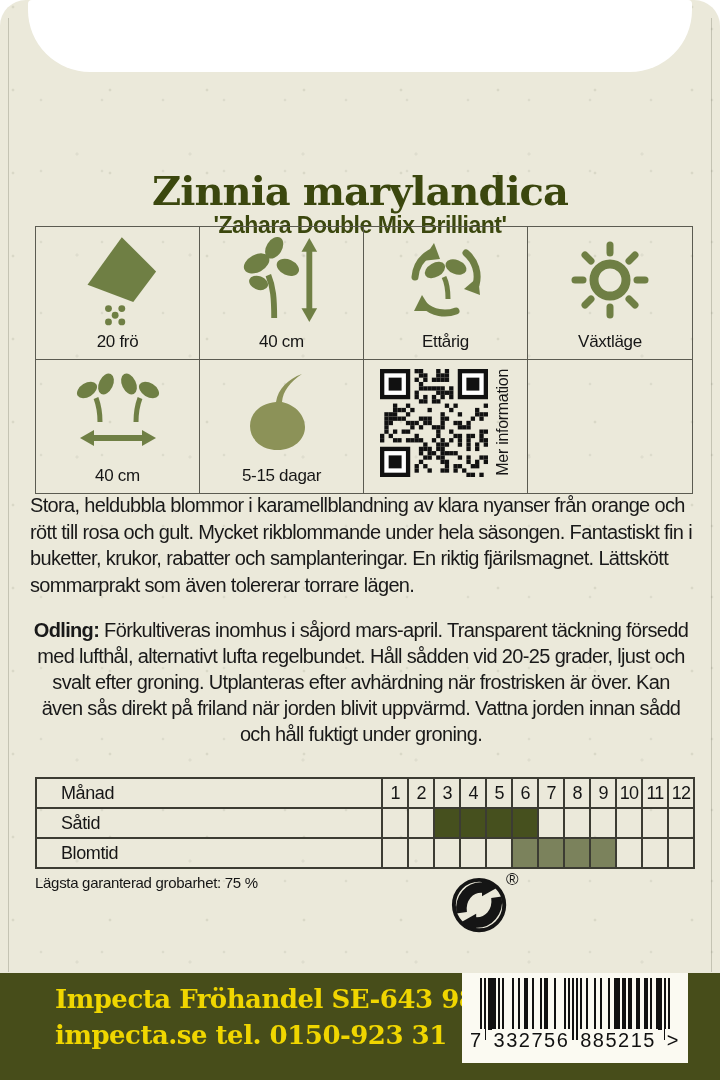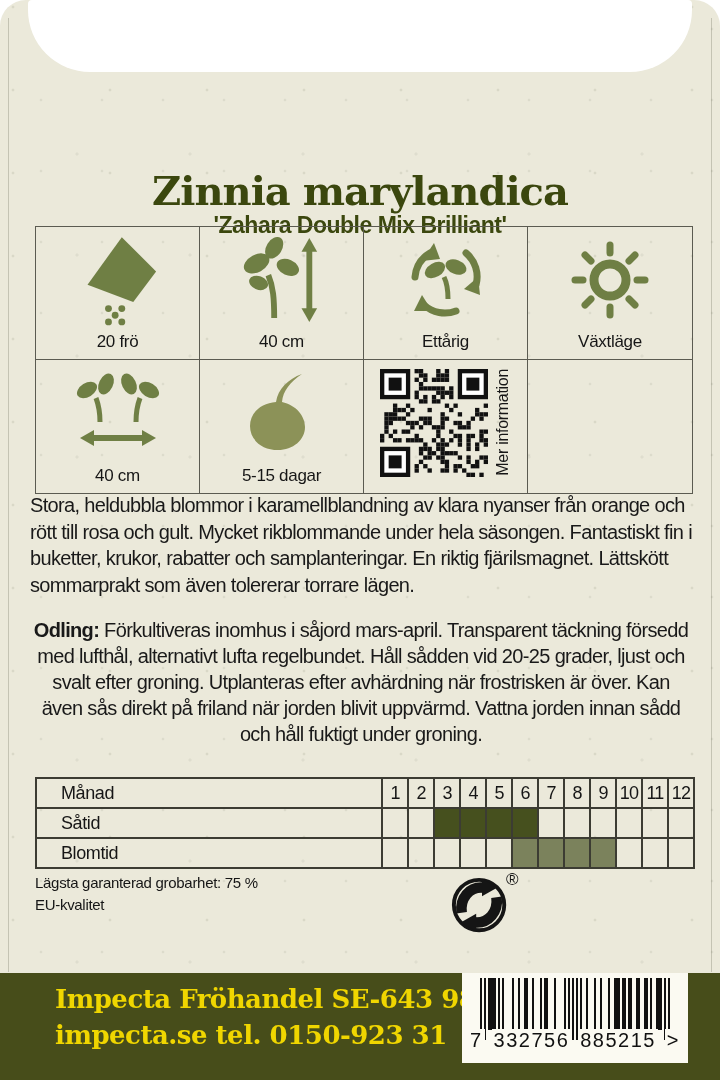--- a/index.html
+++ b/index.html
@@ -411,21 +411,20 @@
           <div class="cal-cell" style="background: rgb(123, 130, 92);"></div>
           <div class="cal-cell"></div>
           <div class="cal-cell"></div>
           <div class="cal-cell"></div>
         </div>
     </div>
   </div>
 
   <div class="notes">
     <div>Lägsta garanterad grobarhet: 75 %</div>
-    <div>EU-kvalitet</div>
   </div>
 
   <div class="greendot">
     <svg width="62" height="62" viewBox="0 0 64 64">
       <circle cx="30" cy="32" r="26" fill="none" stroke="#151515" stroke-width="4"></circle>
       <path d="M12,40 C10,25 20,13 34,14" fill="none" stroke="#151515" stroke-width="11"></path>
       <polygon points="33,5 49,14 33,23" fill="#151515"></polygon>
       <path d="M48,24 C50,39 40,51 26,50" fill="none" stroke="#151515" stroke-width="11"></path>
       <polygon points="27,59 11,50 27,41" fill="#151515"></polygon>
     </svg>

